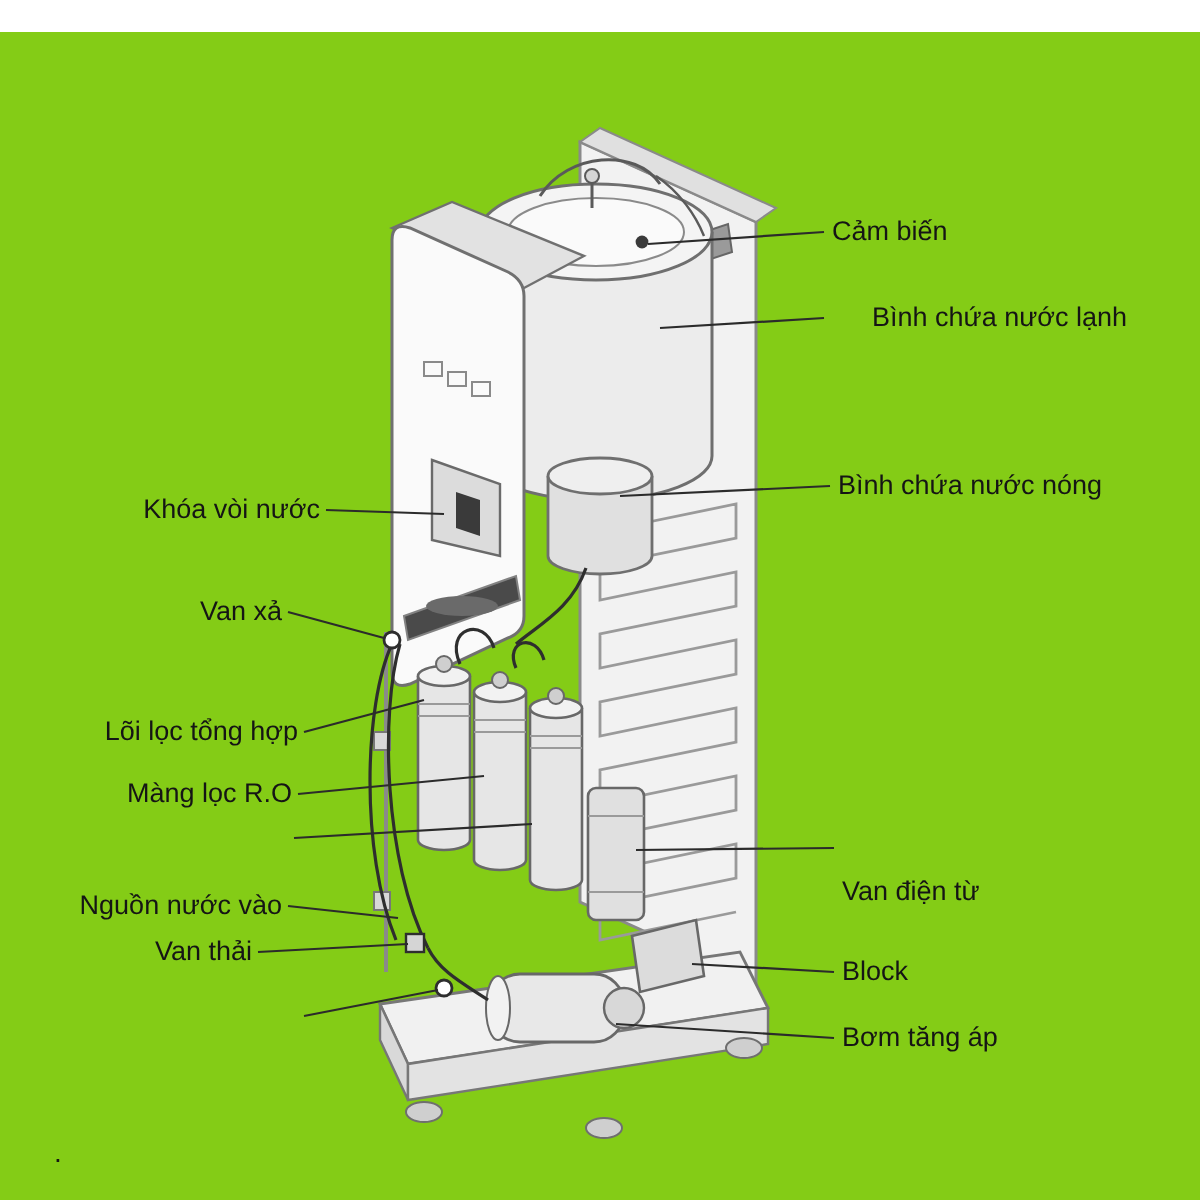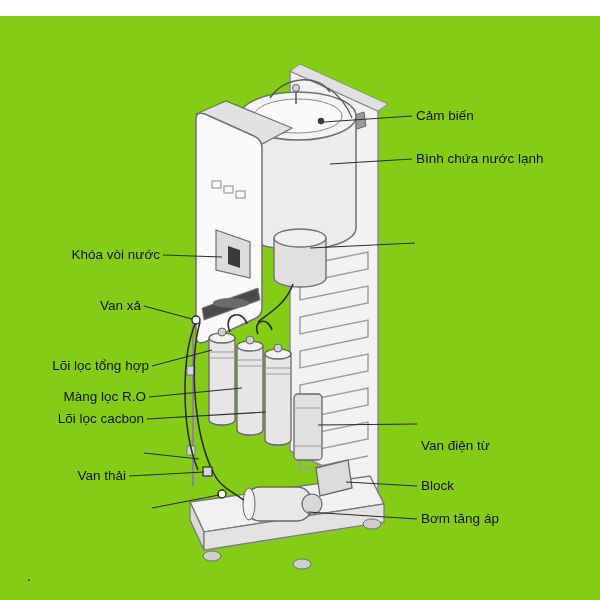--- a/index.html
+++ b/index.html
@@ -134,26 +134,27 @@
       <line x1="152" y1="350" x2="212" y2="334"></line>
       <line x1="149" y1="381" x2="242" y2="372"></line>
       <line x1="147" y1="403" x2="266" y2="396"></line>
       <line x1="144" y1="437" x2="199" y2="443"></line>
       <line x1="129" y1="460" x2="204" y2="456"></line>
       <line x1="152" y1="492" x2="219" y2="479"></line>
     </g>
   </svg>
 
   <div class="lbl" style="left:416px;top:91px">Cảm biến</div>
-  <div class="lbl" style="left:416px;top:134px">Bình chứa nước lạnh</div>
+  <div class="lbl" style="left:436px;top:134px">Bình chứa nước lạnh</div>
+  <div class="lbl" style="left:419px;top:218px">Bình chứa nước nóng</div>
   <div class="lbl" style="left:421px;top:421px">Van điện từ</div>
   <div class="lbl" style="left:421px;top:461px">Block</div>
   <div class="lbl" style="left:421px;top:494px">Bơm tăng áp</div>
 
   <div class="lbl right-anchor" style="right:440px;top:230px">Khóa vòi nước</div>
   <div class="lbl right-anchor" style="right:459px;top:281px">Van xả</div>
   <div class="lbl right-anchor" style="right:454px;top:372px">Màng lọc R.O</div>
   <div class="lbl right-anchor" style="right:451px;top:341px">Lõi lọc tổng hợp</div>
-  <div class="lbl right-anchor" style="right:456px;top:394px">Lõi lọc cacbon</div>
+  <div class="lbl right-anchor" style="right:459px;top:428px">Nguồn nước vào</div>
   <div class="lbl right-anchor" style="right:474px;top:451px">Van thải</div>
 
   <div class="dot" style="left:27px;top:552px">.</div>
 </div>
 
 </body></html>

